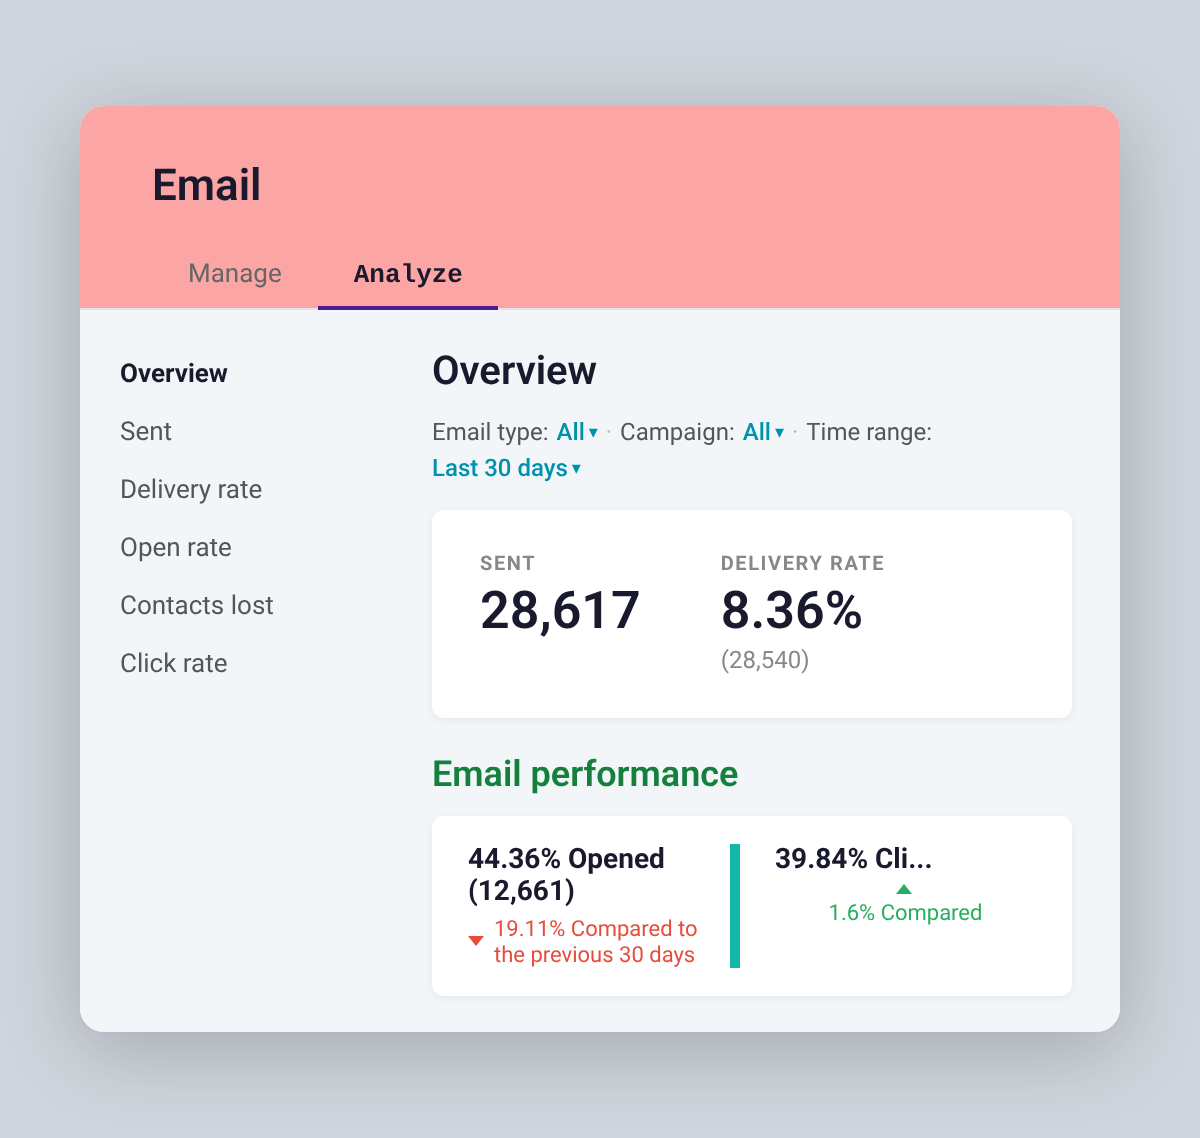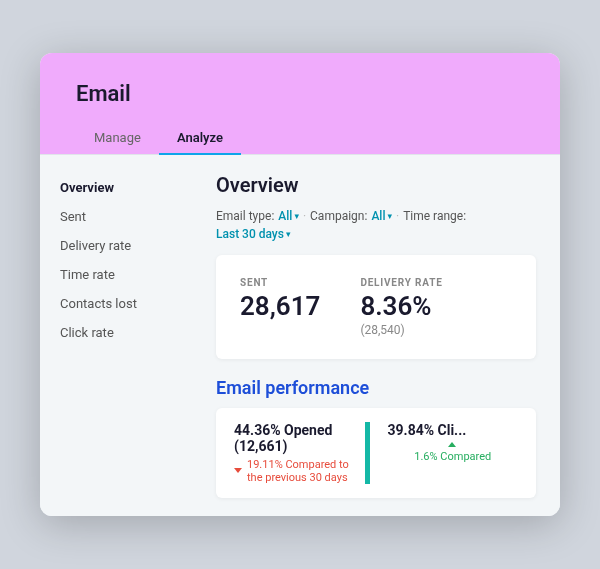--- a/index.html
+++ b/index.html
@@ -16,21 +16,21 @@
     .window {
       width: 520px;
       background: #f3f6f8;
       border-radius: 12px;
       box-shadow: 0 8px 40px rgba(0,0,0,0.22);
       overflow: hidden;
       padding: 0;
     }
 
     .window-header {
-      background: #f0abfc;
+      background: #fca5a5;
       padding: 28px 36px 0 36px;
     }
 
     .page-title {
       font-size: 22px;
       font-weight: 600;
       color: #1a1a2e;
       margin-bottom: 16px;
     }
 
@@ -44,21 +44,22 @@
       font-size: 13px;
       color: #666;
       cursor: pointer;
       border-bottom: 2px solid transparent;
       margin-bottom: -1px;
     }
 
     .tab.active {
       color: #1a1a2e;
       font-weight: 600;
-      border-bottom: 2px solid #0ea5e9;
+      border-bottom: 2px solid #4c1d95;
+      font-family: Liberation Mono, monospace;
     }
 
     .divider {
       height: 1px;
       background: #e0e4ea;
     }
 
     .content {
       display: flex;
       padding: 0;
@@ -154,21 +155,21 @@
       margin-top: 2px;
     }
 
     .performance-section {
       margin-top: 4px;
     }
 
     .performance-title {
       font-size: 18px;
       font-weight: 600;
-      color: #1d4ed8;
+      color: #15803d;
       margin-bottom: 10px;
     }
 
     .performance-card {
       background: #fff;
       border-radius: 6px;
       padding: 14px 18px;
       box-shadow: 0 1px 4px rgba(0,0,0,0.06);
       overflow: hidden;
     }
@@ -253,21 +254,21 @@
       <div class="tab">Manage</div>
       <div class="tab active">Analyze</div>
     </div>
   </div>
   <div class="divider"></div>
   <div class="content">
     <div class="sidebar">
       <div class="sidebar-item active">Overview</div>
       <div class="sidebar-item">Sent</div>
       <div class="sidebar-item">Delivery rate</div>
-      <div class="sidebar-item">Time rate</div>
+      <div class="sidebar-item">Open rate</div>
       <div class="sidebar-item">Contacts lost</div>
       <div class="sidebar-item">Click rate</div>
     </div>
     <div class="main">
       <div class="section-title">Overview</div>
       <div class="filters">
         <span class="filter-label">Email type:</span>
         <span class="filter-dropdown">
           <span class="filter-value">All</span>
           <span class="caret">▾</span>

